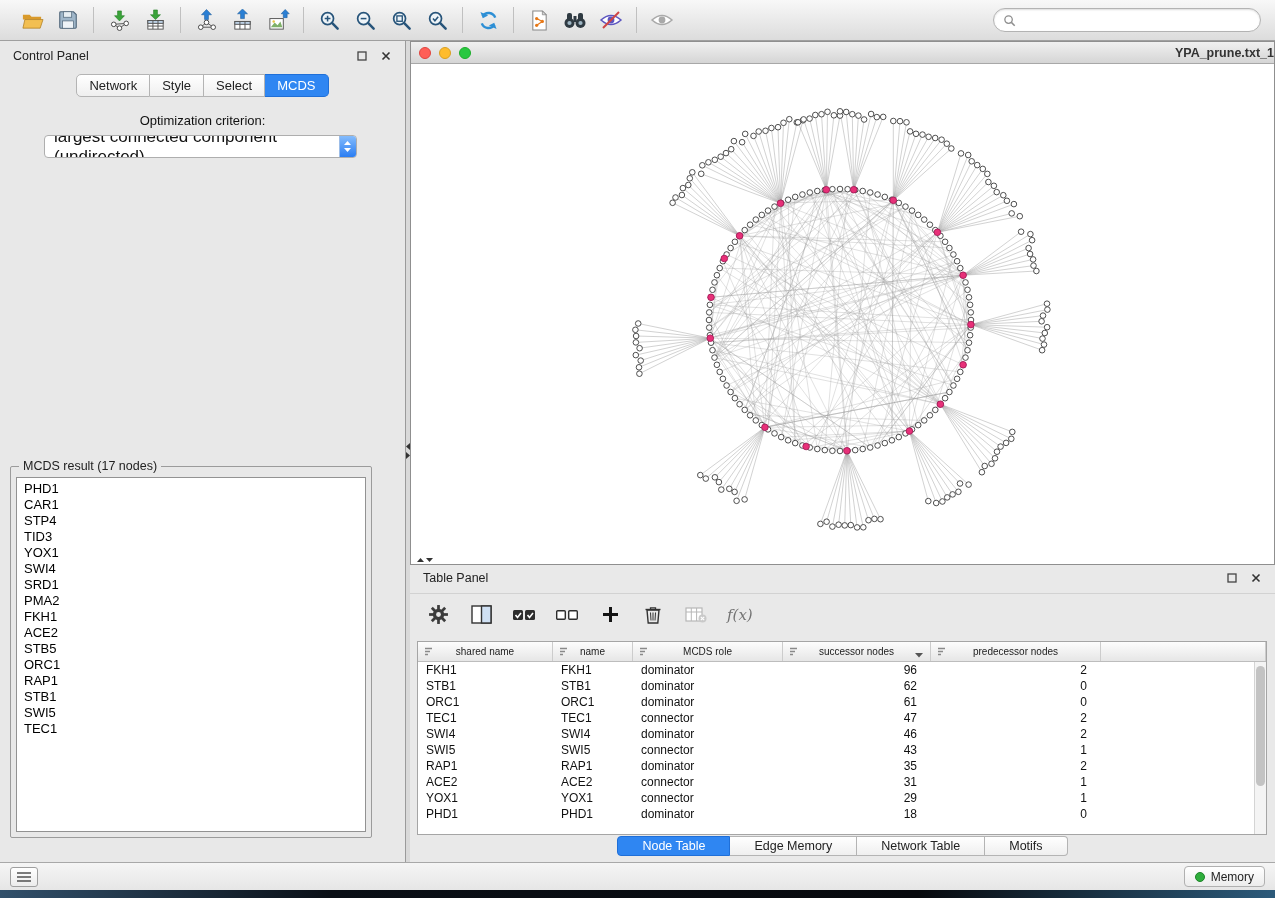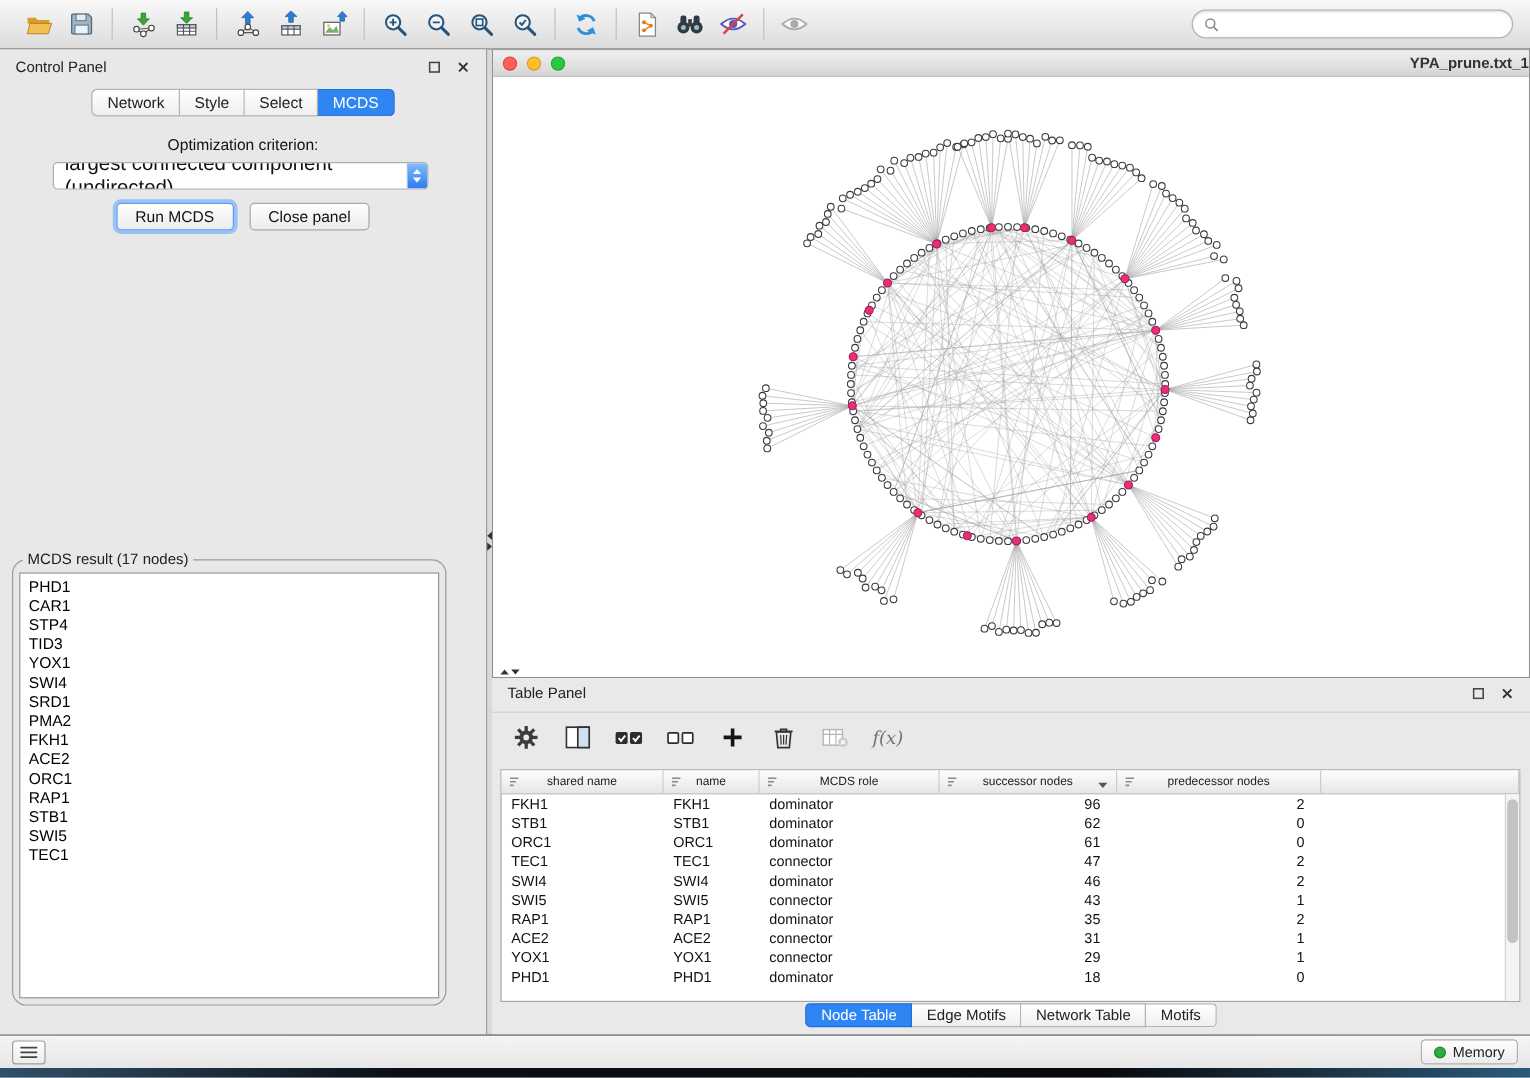--- a/index.html
+++ b/index.html
@@ -35,21 +35,21 @@
   .cp-tab.active{background:#2f86f2;color:#fff;border-color:#1f6fd8}
   .opt-label{position:absolute;left:0;right:0;top:72px;text-align:center;font-size:13px;color:#111}
   .dropdown{position:absolute;left:44px;top:94px;width:313px;height:23px;background:#fff;
     border:1px solid #aeaeae;border-radius:4px;display:flex;align-items:center;font-size:17px;color:#111;padding-left:9px;overflow:hidden}
   .dropdown .stepper{margin-left:auto;width:19px;height:100%;
     background:linear-gradient(#84bcfd,#2a7df2);display:flex;align-items:center;justify-content:center;border-left:1px solid #9cbde8}
   .cp-buttons{position:absolute;top:128px;left:0;right:0;display:flex;justify-content:center;gap:13px}
   .btn{height:23px;padding:0 15px;font-size:13px;background:linear-gradient(#ffffff,#ececec);
     border:1px solid #a9a9a9;border-radius:4px;color:#111;display:flex;align-items:center}
   .btn.focused{box-shadow:0 0 0 3px rgba(110,170,255,.65);border-color:#5b9df5}
-  .group-box{position:absolute;left:10px;top:425px;width:362px;height:372px;border:1px solid #9b9b9b;border-radius:12px}
+  .group-box{position:absolute;left:10px;top:425px;width:362px;height:372px;border:1px solid #9b9b9b;border-radius:2px}
   .group-title{position:absolute;top:-8px;left:8px;background:#e8e8e8;padding:0 4px;font-size:12.5px;color:#222}
   .result-list{position:absolute;left:5px;top:10px;right:5px;bottom:5px;background:#fff;border:1px solid #929292;overflow:hidden;padding-top:3px}
   .result-item{font-size:13px;line-height:16px;padding-left:7px;color:#000}
   
   .network-window{position:absolute;left:410px;top:41px;width:865px;height:524px;border:1px solid #8f8f8f;background:#fff}
   .nw-titlebar{height:22px;background:linear-gradient(#f0f0f0,#d5d5d5);border-bottom:1px solid #a8a8a8;
     position:relative;display:flex;align-items:center;justify-content:flex-end}
   .traffic{position:absolute;left:8px;top:5px;display:flex;gap:8px}
   .tl{width:12px;height:12px;border-radius:50%}
   .tl.red{background:#ff5f57;border:1px solid #e0443e}
@@ -71,21 +71,21 @@
   .th{position:relative;display:flex;align-items:center;justify-content:center;font-size:10px;color:#222;border-right:1px solid #cccccc;overflow:hidden}
   .th .sort-ic{position:absolute;left:6px;top:5px}
   .th .chev{position:absolute;right:7px;top:7px}
   .tbody{position:absolute;top:20px;left:0;right:12px;bottom:0;overflow:hidden}
   .tr{display:grid;grid-template-columns:135px 80px 150px 148px 170px 1fr;height:16px;align-items:center}
   .td{font-size:12px;color:#111;padding-left:8px;white-space:nowrap;overflow:hidden}
   .td.num{text-align:right;padding-right:14px;padding-left:0}
   .vscroll{position:absolute;right:0;top:20px;bottom:0;width:12px;background:#f4f4f4;border-left:1px solid #d4d4d4}
   .vthumb{position:absolute;left:1px;right:1px;top:4px;height:120px;background:#c3c3c3;border-radius:5px}
   .bt-tabs{position:absolute;left:0;right:0;top:271px;display:flex;justify-content:center}
-  .bt-tab{height:20px;padding:0 12px;font-size:12.5px;display:flex;align-items:center;
+  .bt-tab{height:20px;padding:0 24px;font-size:12.5px;display:flex;align-items:center;
     background:linear-gradient(#ffffff,#efefef);border:1px solid #b4b4b4;border-left:none;color:#222}
   .bt-tab:first-child{border-left:1px solid #b4b4b4;border-radius:4px 0 0 4px}
   .bt-tab:last-child{border-radius:0 4px 4px 0}
   .bt-tab.active{background:#2f86f2;color:#fff;border-color:#1f6fd8}
   
   .status-bar{position:absolute;left:0;right:0;bottom:8px;height:28px;
     background:linear-gradient(#f5f5f5,#e6e6e6);border-top:1px solid #a8a8a8;display:flex;align-items:center;padding:0 10px}
   .sb-btn{width:28px;height:20px;border:1px solid #9f9f9f;border-radius:3px;
     background:linear-gradient(#fff,#ececec);display:flex;align-items:center;justify-content:center}
   .memory-btn{margin-left:auto;height:21px;border:1px solid #b0b0b0;border-radius:4px;
@@ -283,37 +283,34 @@
   <div class="opt-label">Optimization criterion:</div>
   <div class="dropdown">
     <span>largest connected component (undirected)</span>
     <span class="stepper">
       <svg width="9" height="13" viewBox="0 0 9 13">
           <path d="M4.5 1L8 5H1z" fill="#fff"></path>
           <path d="M4.5 12L1 8h7z" fill="#fff"></path>
         </svg>
     </span>
   </div>
-  <div class="cp-buttons">
-    <button class="btn focused">Run MCDS</button>
-    <button class="btn">Close panel</button>
-  </div>
   <div class="group-box">
     <span class="group-title">MCDS result (17 nodes)</span>
     <div class="result-list">
         <div class="result-item">PHD1</div>
         <div class="result-item">CAR1</div>
         <div class="result-item">STP4</div>
         <div class="result-item">TID3</div>
         <div class="result-item">YOX1</div>
         <div class="result-item">SWI4</div>
         <div class="result-item">SRD1</div>
         <div class="result-item">PMA2</div>
         <div class="result-item">FKH1</div>
         <div class="result-item">ACE2</div>
+        <div class="result-item">STB5</div>
         <div class="result-item">ORC1</div>
         <div class="result-item">RAP1</div>
         <div class="result-item">STB1</div>
         <div class="result-item">SWI5</div>
         <div class="result-item">TEC1</div>
       </div>
   </div>
 </div>
 
 <div class="network-window">
@@ -799,21 +796,21 @@
           <div class="td num">0</div>
           <div class="td"></div>
         </div>
       </div>
     <div class="vscroll">
       <div class="vthumb"></div>
     </div>
   </div>
   <div class="bt-tabs">
       <div class="bt-tab active" style="background: rgb(47, 134, 242);">Node Table</div>
-      <div class="bt-tab">Edge Motifs</div>
+      <div class="bt-tab">Edge Memory</div>
       <div class="bt-tab">Network Table</div>
       <div class="bt-tab">Motifs</div>
     </div>
 </div>
 
 <div class="status-bar">
   <span class="sb-btn">
     <svg width="16" height="12" viewBox="0 0 16 12">
         <g stroke="#444" stroke-width="1.4">
           <line x1="1" y1="2" x2="15" y2="2"></line>

